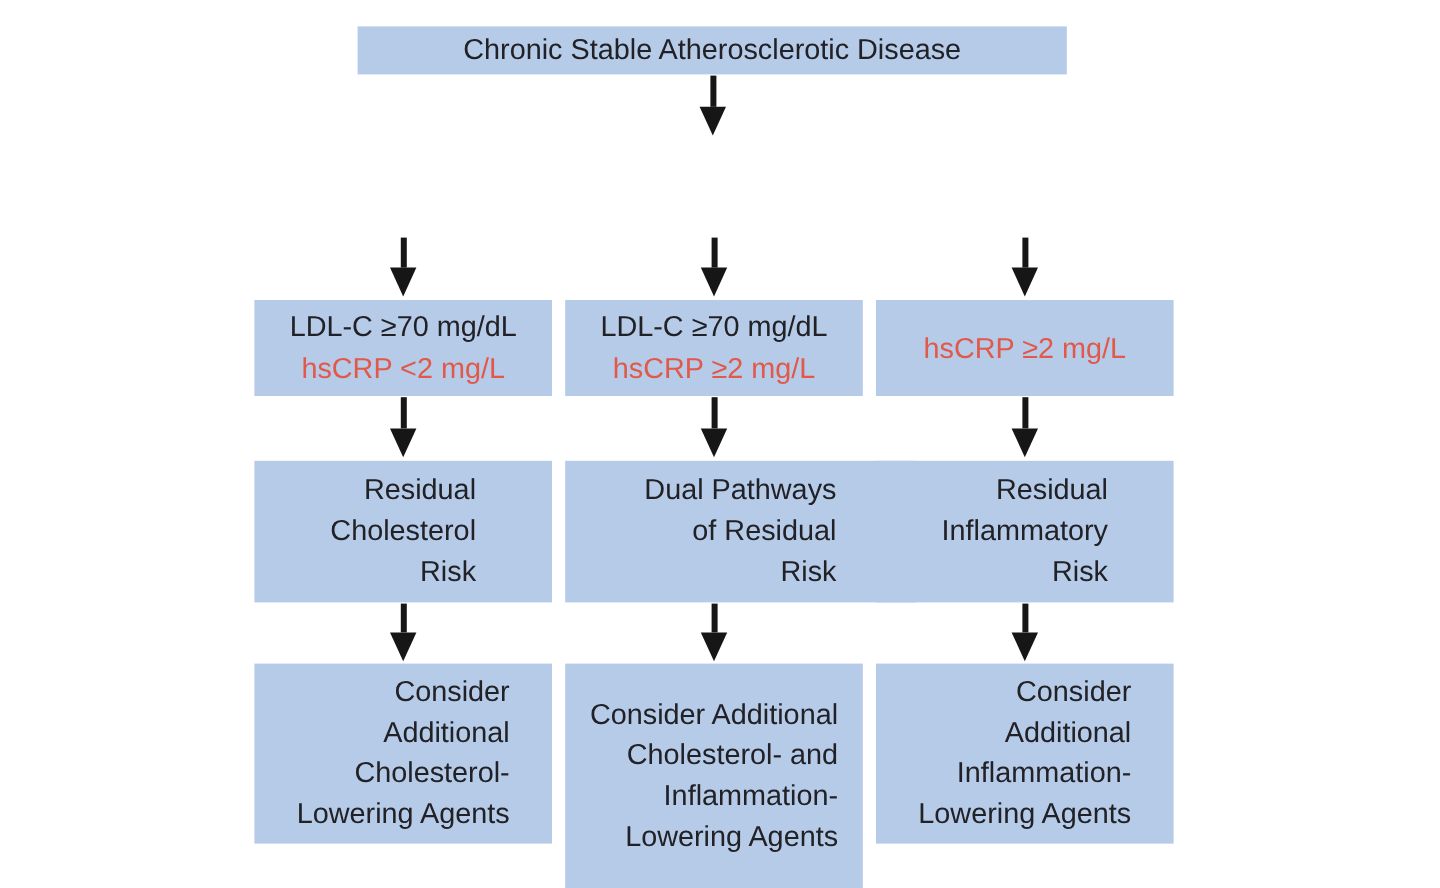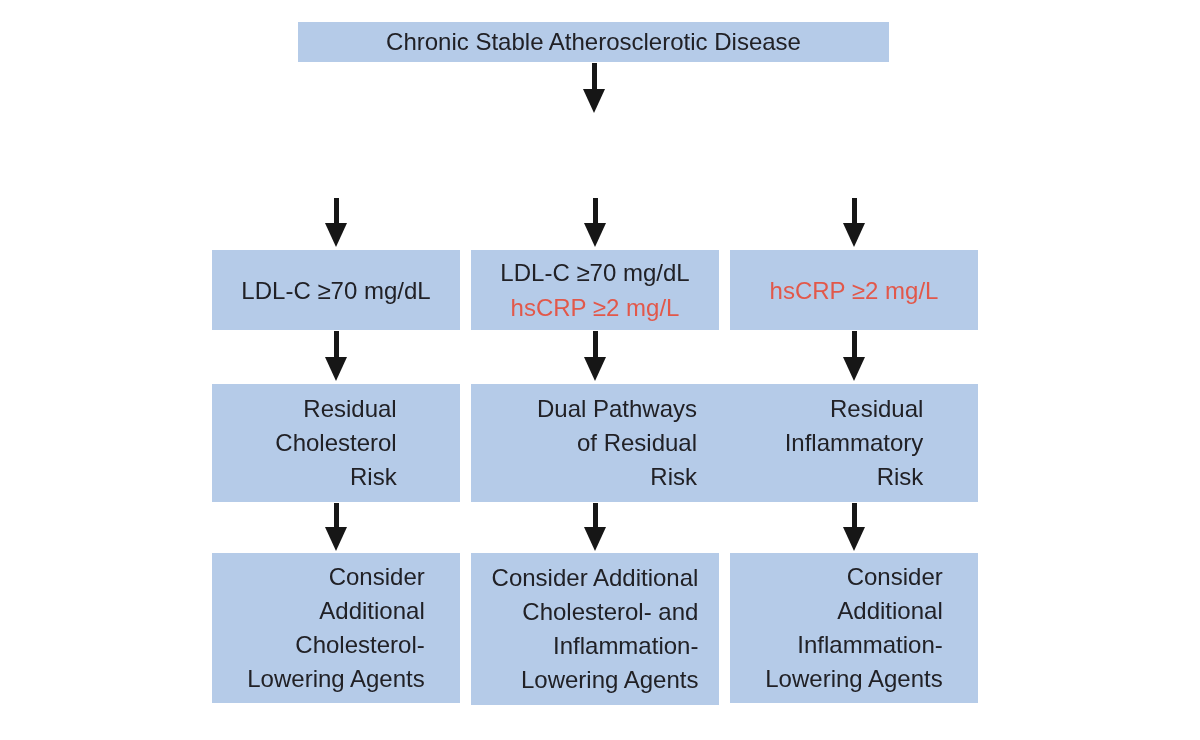--- a/index.html
+++ b/index.html
@@ -88,20 +88,21 @@
     <div class="shaft"></div>
     <div class="head"></div>
   </div>
   <div class="arrow" style="left:843px; top:198px; height:49px;">
     <div class="shaft"></div>
     <div class="head"></div>
   </div>
 
   <div class="box" style="left:212px; top:250px; width:248px; height:80px;">
     <div class="crit-ldl">LDL-C ≥70 mg/dL</div>
+    <div class="crit-crp">hsCRP &lt;2 mg/L</div>
   </div>
   <div class="box" style="left:471px; top:250px; width:248px; height:80px;">
     <div class="crit-ldl">LDL-C ≥70 mg/dL</div>
     <div class="crit-crp">hsCRP ≥2 mg/L</div>
   </div>
   <div class="box" style="left:730px; top:250px; width:248px; height:80px;">
     <div class="crit-crp">hsCRP ≥2 mg/L</div>
   </div>
 
   <div class="arrow" style="left:325px; top:331px; height:50px;">
@@ -145,21 +146,21 @@
     <div class="shaft"></div>
     <div class="head"></div>
   </div>
 
   <div class="box" style="left:212px; top:553px; width:248px; height:150px;">
     <div class="lines">Consider
 Additional
 Cholesterol-
 Lowering Agents</div>
   </div>
-  <div class="box" style="left:471px; top:553px; width:248px; height:152px;">
+  <div class="box" style="left:471px; top:553px; width:248px; height:188px;">
     <div class="lines">Consider Additional
 Cholesterol- and
 Inflammation-
 Lowering Agents</div>
   </div>
   <div class="box" style="left:730px; top:553px; width:248px; height:150px;">
     <div class="lines">Consider
 Additional
 Inflammation-
 Lowering Agents</div>

